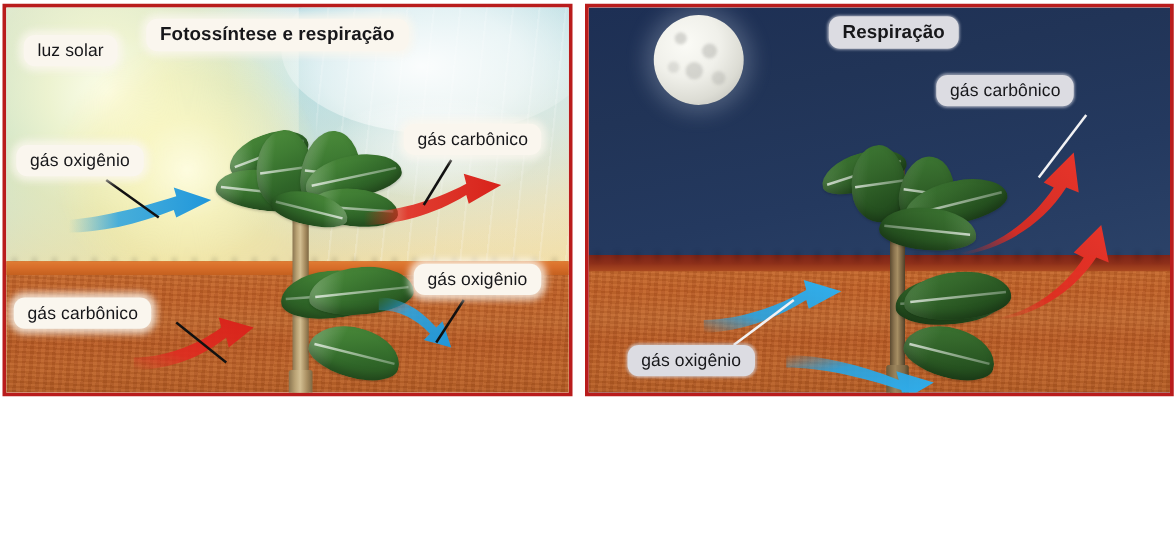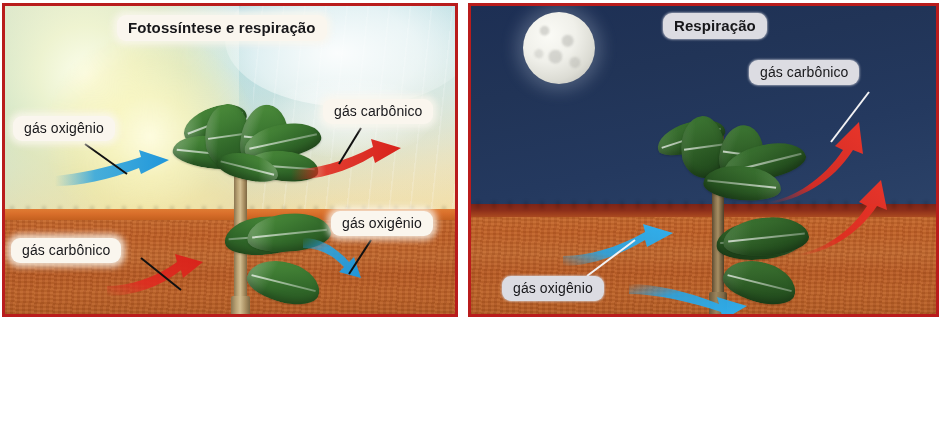--- a/index.html
+++ b/index.html
@@ -313,20 +313,21 @@
     <svg class="leader" style="left:330px;top:120px;width:36px;height:42px;">
       <line x1="26" y1="2" x2="4" y2="38" stroke="#111" stroke-width="2"></line>
     </svg>
     <svg class="leader" style="left:340px;top:232px;width:30px;height:40px;">
       <line x1="26" y1="2" x2="4" y2="36" stroke="#111" stroke-width="2"></line>
     </svg>
     <svg class="leader" style="left:134px;top:250px;width:46px;height:38px;">
       <line x1="2" y1="2" x2="42" y2="34" stroke="#111" stroke-width="2"></line>
     </svg>
 
+    <div class="label cream" style="left:14px;top:22px;">luz solar</div>
 
     <div class="label cream title" style="left:112px;top:9px;">Fotossíntese e respiração</div>
 
     <div class="label cream" style="left:8px;top:110px;">gás oxigênio</div>
 
     <div class="label cream" style="left:318px;top:93px;">gás carbônico</div>
 
     <div class="label cream" style="left:326px;top:205px;">gás oxigênio</div>
 
     <div class="label cream" style="left:6px;top:232px;">gás carbônico</div>

